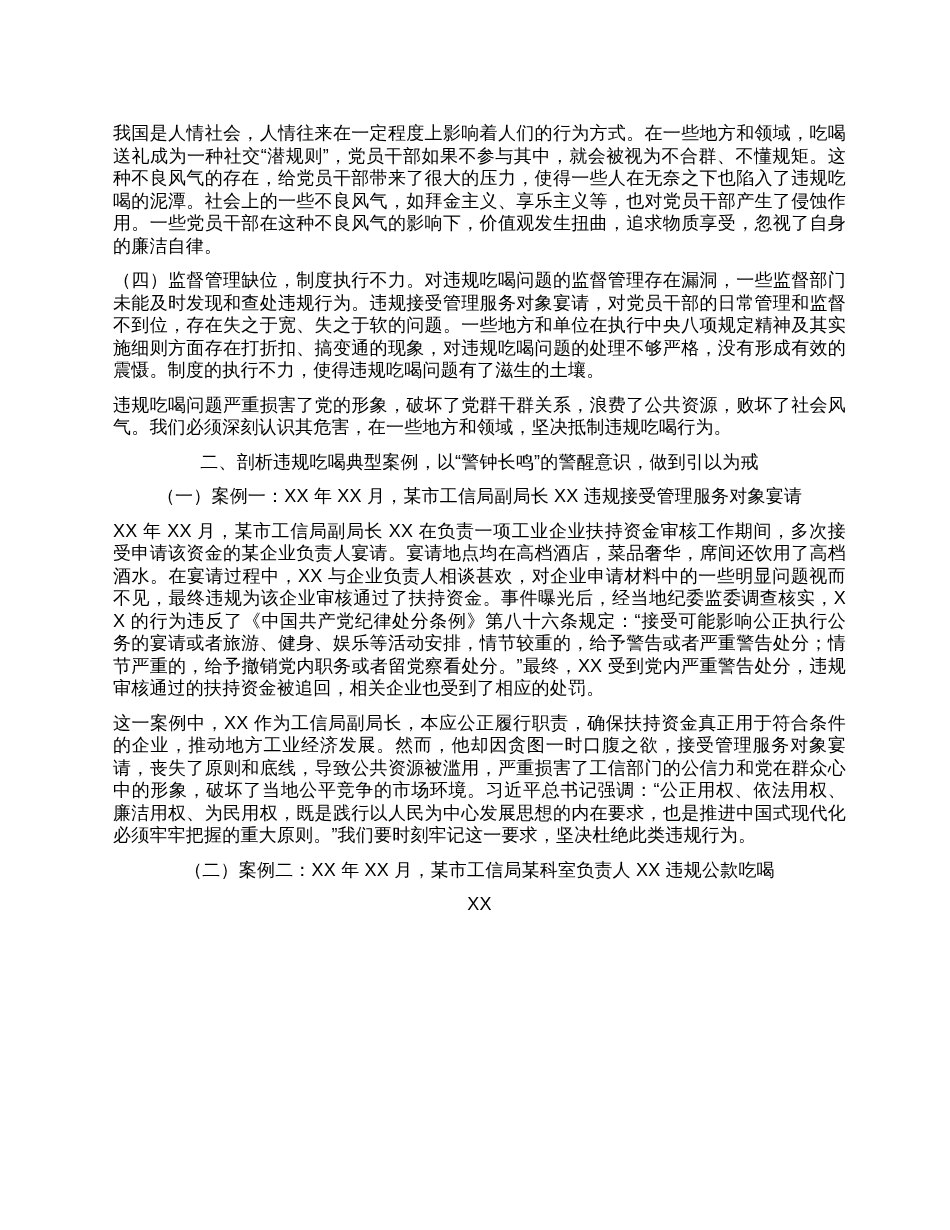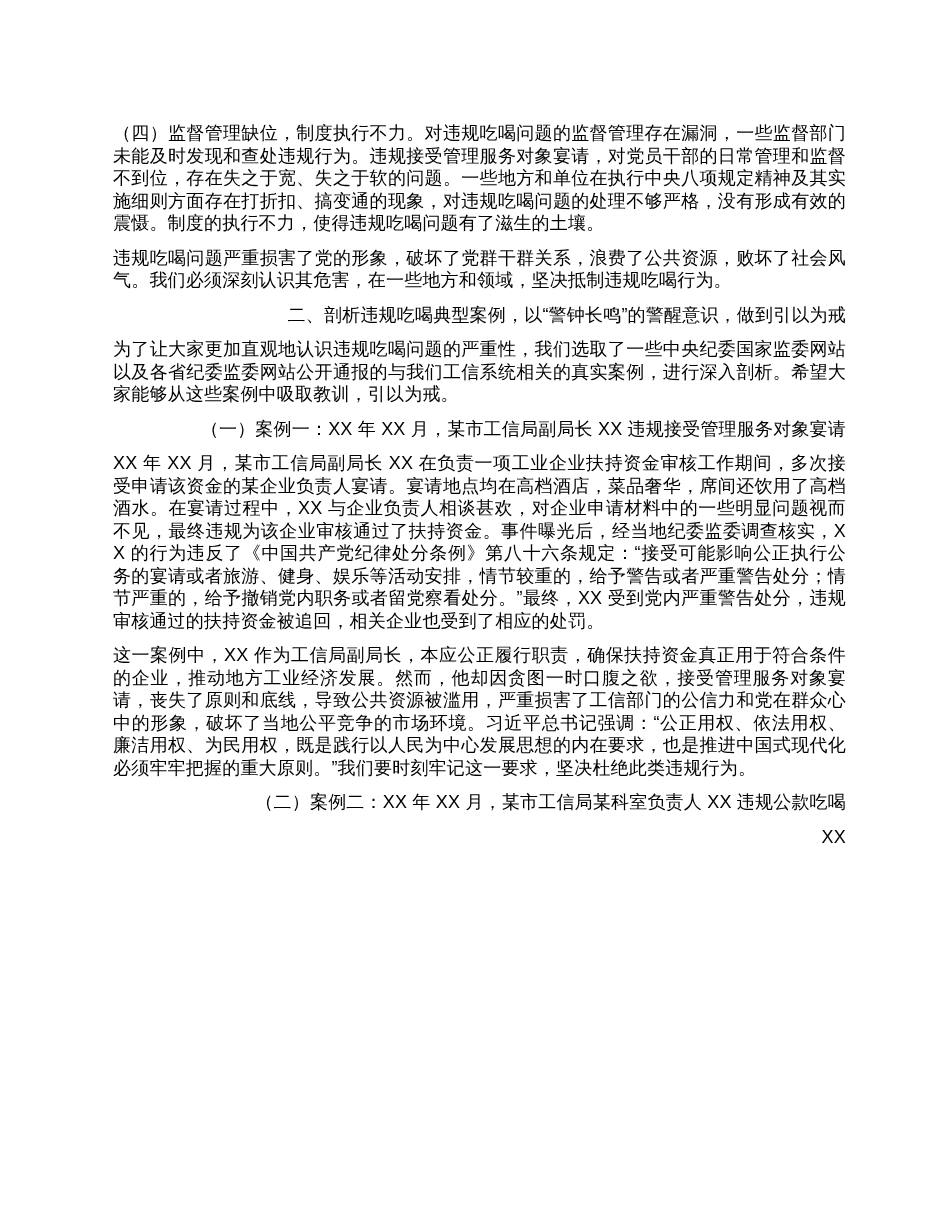--- a/index.html
+++ b/index.html
@@ -20,29 +20,29 @@
     line-height: 22.5px;
     overflow: hidden;
   }
   .para {
     margin: 0 0 12px 0;
     text-align: justify;
     word-break: break-all;
     letter-spacing: 0.2px;
   }
   .para.single {
-    text-align: right;
+    text-align: center;
   }
 </style>
 </head>
 <body>
 
 <div class="page">
+  <p class="para">我国是人情社会，人情往来在一定程度上影响着人们的行为方式。在一些地方和领域，吃喝送礼成为一种社交“潜规则”，党员干部如果不参与其中，就会被视为不合群、不懂规矩。这种不良风气的存在，给党员干部带来了很大的压力，使得一些人在无奈之下也陷入了违规吃喝的泥潭。社会上的一些不良风气，如拜金主义、享乐主义等，也对党员干部产生了侵蚀作用。一些党员干部在这种不良风气的影响下，价值观发生扭曲，追求物质享受，忽视了自身的廉洁自律。</p>
   <p class="para">（四）监督管理缺位，制度执行不力。对违规吃喝问题的监督管理存在漏洞，一些监督部门未能及时发现和查处违规行为。违规接受管理服务对象宴请，对党员干部的日常管理和监督不到位，存在失之于宽、失之于软的问题。一些地方和单位在执行中央八项规定精神及其实施细则方面存在打折扣、搞变通的现象，对违规吃喝问题的处理不够严格，没有形成有效的震慑。制度的执行不力，使得违规吃喝问题有了滋生的土壤。</p>
   <p class="para">违规吃喝问题严重损害了党的形象，破坏了党群干群关系，浪费了公共资源，败坏了社会风气。我们必须深刻认识其危害，在一些地方和领域，坚决抵制违规吃喝行为。</p>
   <p class="para single">二、剖析违规吃喝典型案例，以“警钟长鸣”的警醒意识，做到引以为戒</p>
-  <p class="para">为了让大家更加直观地认识违规吃喝问题的严重性，我们选取了一些中央纪委国家监委网站以及各省纪委监委网站公开通报的与我们工信系统相关的真实案例，进行深入剖析。希望大家能够从这些案例中吸取教训，引以为戒。</p>
   <p class="para single">（一）案例一：XX 年 XX 月，某市工信局副局长 XX 违规接受管理服务对象宴请</p>
   <p class="para">XX 年 XX 月，某市工信局副局长 XX 在负责一项工业企业扶持资金审核工作期间，多次接受申请该资金的某企业负责人宴请。宴请地点均在高档酒店，菜品奢华，席间还饮用了高档酒水。在宴请过程中，XX 与企业负责人相谈甚欢，对企业申请材料中的一些明显问题视而不见，最终违规为该企业审核通过了扶持资金。事件曝光后，经当地纪委监委调查核实，XX 的行为违反了《中国共产党纪律处分条例》第八十六条规定：“接受可能影响公正执行公务的宴请或者旅游、健身、娱乐等活动安排，情节较重的，给予警告或者严重警告处分；情节严重的，给予撤销党内职务或者留党察看处分。”最终，XX 受到党内严重警告处分，违规审核通过的扶持资金被追回，相关企业也受到了相应的处罚。</p>
   <p class="para">这一案例中，XX 作为工信局副局长，本应公正履行职责，确保扶持资金真正用于符合条件的企业，推动地方工业经济发展。然而，他却因贪图一时口腹之欲，接受管理服务对象宴请，丧失了原则和底线，导致公共资源被滥用，严重损害了工信部门的公信力和党在群众心中的形象，破坏了当地公平竞争的市场环境。习近平总书记强调：“公正用权、依法用权、廉洁用权、为民用权，既是践行以人民为中心发展思想的内在要求，也是推进中国式现代化必须牢牢把握的重大原则。”我们要时刻牢记这一要求，坚决杜绝此类违规行为。</p>
   <p class="para single">（二）案例二：XX 年 XX 月，某市工信局某科室负责人 XX 违规公款吃喝</p>
   <p class="para single">XX</p>
 </div>
 
 </body></html>

